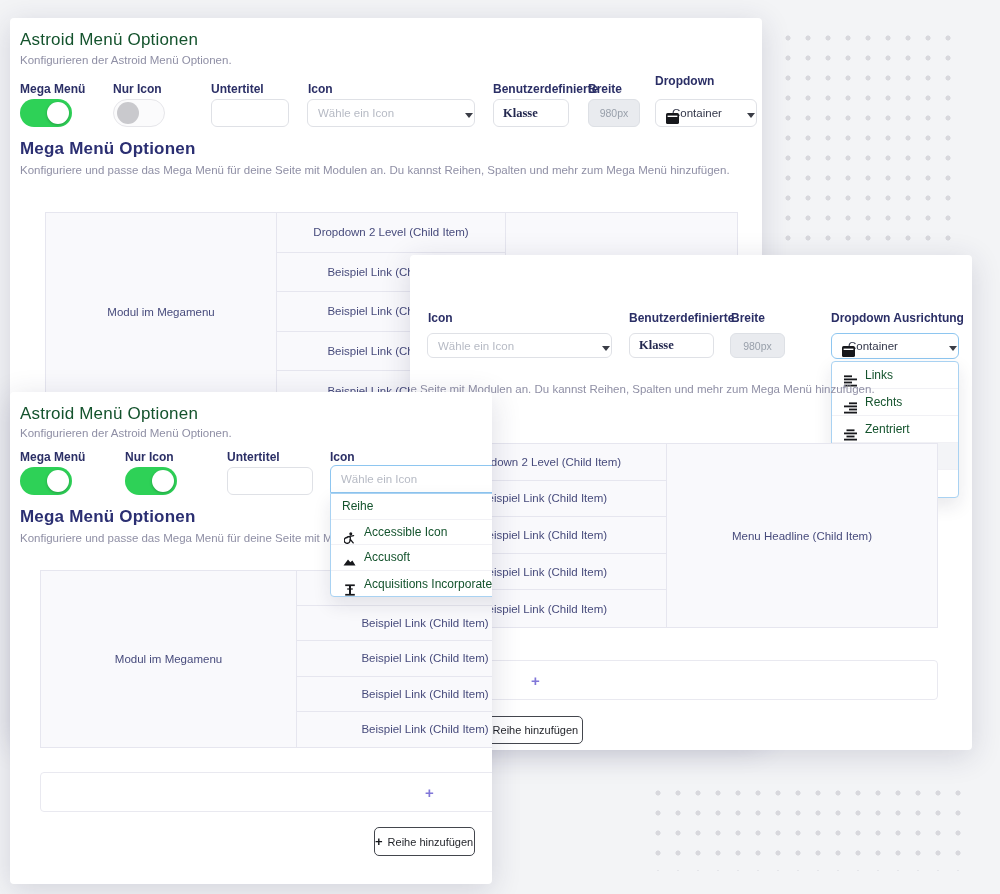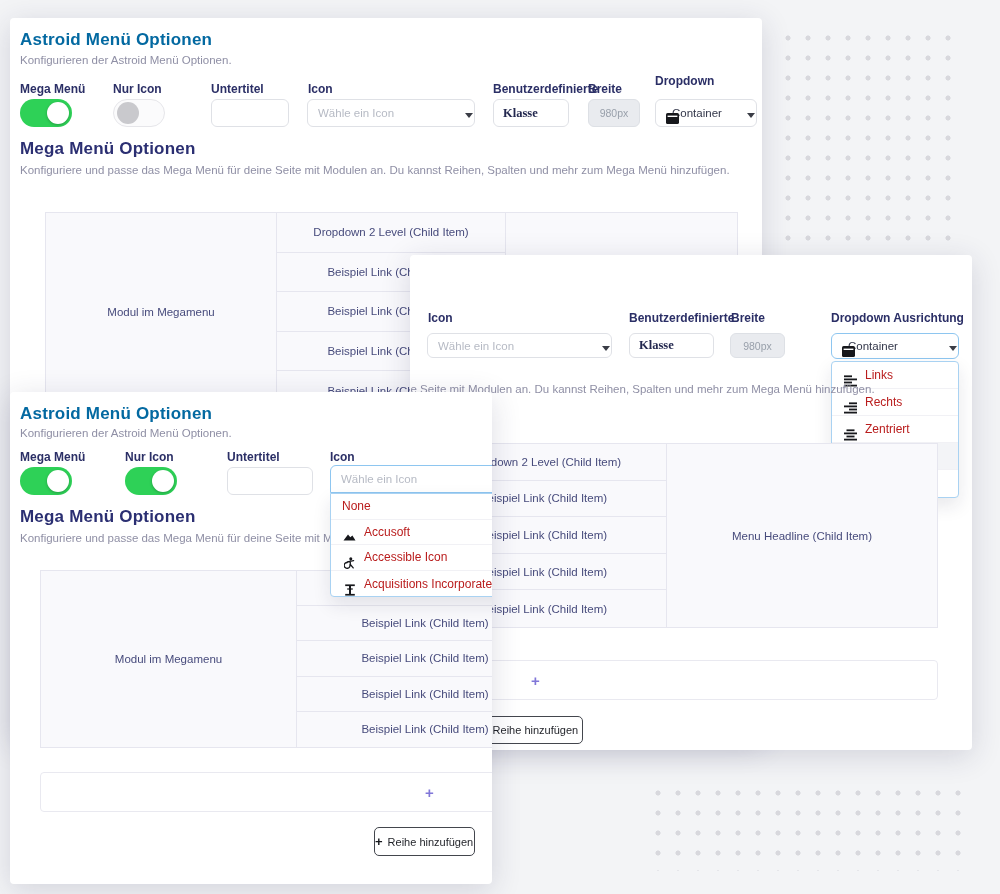--- a/index.html
+++ b/index.html
@@ -8,21 +8,21 @@
 
   
   .dots{position:absolute;background-image:radial-gradient(circle,#d8d8dd 2.3px,rgba(0,0,0,0) 2.8px);
         background-size:20px 20px;}
 
   
   .panel{position:absolute;background:#fff;border-radius:4px;
          box-shadow:0 6px 30px rgba(35,38,80,.16);overflow:hidden;}
   .panel *{position:absolute;box-sizing:border-box;}
 
-  .h1{font-size:17px;font-weight:bold;color:#0369a1;white-space:nowrap;letter-spacing:.2px;}
+  .h1{font-size:17px;font-weight:normal;color:#14532d;white-space:nowrap;letter-spacing:.2px;}
   .h2{font-size:17px;font-weight:bold;color:#2b2f72;white-space:nowrap;letter-spacing:.2px;}
   .sub,.desc{font-size:11.5px;color:#8f8fa5;white-space:nowrap;}
   .lbl{font-size:12px;font-weight:bold;color:#2b2f66;white-space:nowrap;}
 
   .toggle{width:52px;height:28px;border-radius:14px;}
   .toggle.on{background:#2ed157;}
   .toggle.off{background:#fbfbfc;border:1px solid #e6e6ea;}
   .toggle .knob{top:3px;width:22px;height:22px;border-radius:50%;background:#fff;
                 box-shadow:0 1px 3px rgba(0,0,0,.25);}
   .toggle.on .knob{right:3px;}
@@ -38,21 +38,21 @@
           align-items:center;padding:0 10px;}
   .select.focus{border-color:#8ec6f0;}
   .select .ph{position:static;font-size:11.5px;color:#b6bac4;white-space:nowrap;overflow:hidden;}
   .select .val{position:static;font-size:11.5px;color:#33374a;white-space:nowrap;margin-left:6px;}
   .select .caret{position:absolute;right:9px;top:50%;transform:translateY(-50%);line-height:0;}
   .select .licn{position:static;line-height:0;}
 
   .ddlist{background:#fff;border:1px solid #a9d2f2;border-radius:4px;
           box-shadow:0 8px 18px rgba(30,30,60,.10);overflow:hidden;}
   .dditem{position:static;display:flex;align-items:center;gap:7px;height:27px;
-          padding:0 11px;font-size:12px;color:#b91c1c;border-bottom:1px solid #f1f1f5;white-space:nowrap;}
+          padding:0 11px;font-size:12px;color:#14532d;border-bottom:1px solid #f1f1f5;white-space:nowrap;}
   .dditem:last-child{border-bottom:none;}
   .dditem.sel{background:#f3f4f7;font-weight:bold;color:#1d2030;}
   .dditem.hov{background:#f1f1f4;}
   .dditem .oicn{position:static;line-height:0;width:15px;display:flex;justify-content:center;}
   .dditem span.t{position:static;}
   .icnitem{height:25.6px;font-size:12px;}
 
   .tbl{background:#f9f9fc;border:1px solid #e6e6ef;}
   .tcell{display:flex;align-items:center;justify-content:center;}
   .tcell span{position:static;font-size:11.5px;color:#474b7c;white-space:nowrap;}
@@ -312,38 +312,38 @@
       <span class="pl">+</span>
       <span class="tx">Reihe hinzufügen</span>
     </div>
 
     <div class="select focus" style="left:320px;top:73px;width:230px;height:28px;border-radius:6px 6px 0 0">
       <span class="ph">Wähle ein Icon</span>
       <span class="caret"></span>
     </div>
     <div class="ddlist" style="left:320px;top:101px;width:230px;border-radius:0 0 4px 4px">
       <div class="dditem icnitem">
-        <span class="t">None</span>
-      </div>
-      <div class="dditem icnitem">
-        <span class="oicn">
-            <svg width="13" height="10" viewBox="0 0 13 10">
-              <path d="M0.5 8.6 L5 2.4 L7.3 5.2 L9.4 3.5 L12.5 8.6 Z" fill="#17181c"></path>
-            </svg>
-          </span>
-        <span class="t">Accusoft</span>
+        <span class="t">Reihe</span>
       </div>
       <div class="dditem icnitem">
         <span class="oicn">
             <svg width="12" height="13" viewBox="0 0 12 13">
               <circle cx="6.8" cy="1.7" r="1.5" fill="#17181c"></circle>
               <path d="M3.2 4.9 L9.6 3.6 M6.3 3.9 L6.3 7.4 L9.2 10.9 M5.9 7.7 A2.9 2.9 0 1 1 3.3 5.5" stroke="#17181c" stroke-width="1.3" fill="none" stroke-linecap="round"></path>
             </svg>
           </span>
         <span class="t">Accessible Icon</span>
+      </div>
+      <div class="dditem icnitem">
+        <span class="oicn">
+            <svg width="13" height="10" viewBox="0 0 13 10">
+              <path d="M0.5 8.6 L5 2.4 L7.3 5.2 L9.4 3.5 L12.5 8.6 Z" fill="#17181c"></path>
+            </svg>
+          </span>
+        <span class="t">Accusoft</span>
       </div>
       <div class="dditem icnitem">
         <span class="oicn">
             <svg width="12" height="12" viewBox="0 0 12 12" fill="#17181c">
               <rect x="1.2" y="0.4" width="9.6" height="1.7"></rect>
               <rect x="5" y="1.6" width="2" height="9"></rect>
               <rect x="1.2" y="9.9" width="9.6" height="1.7"></rect>
               <rect x="3.2" y="4.4" width="5.6" height="1.2"></rect>
             </svg>
           </span>

